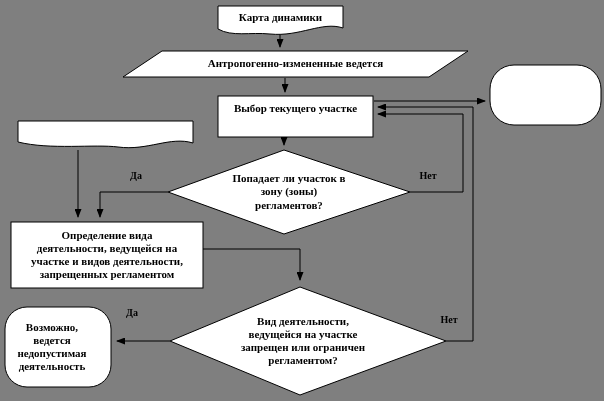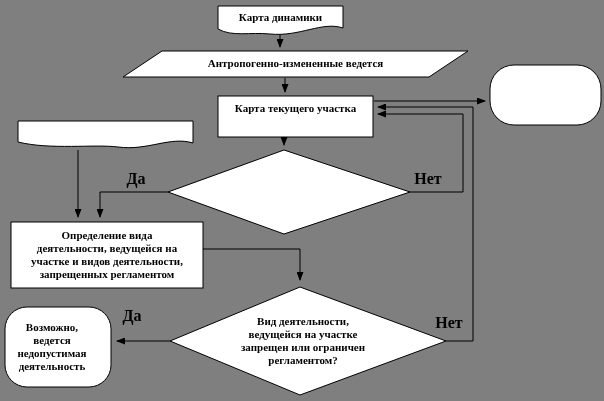--- a/index.html
+++ b/index.html
@@ -10,21 +10,21 @@
   #wires{position:absolute;left:0;top:0;width:604px;height:401px;}
   .shape{fill:var(--fill,#ffffff);stroke:var(--line,#000000);stroke-width:1;}
   .conn{fill:none;stroke:var(--line,#000000);stroke-width:1;}
   .node-label{
     position:absolute;display:flex;align-items:center;justify-content:center;
     text-align:center;font-weight:bold;font-size:11px;line-height:1.2;
     color:#000;white-space:pre-line;pointer-events:none;
   }
   .node-label.top-align{align-items:flex-start;padding-top:6px;box-sizing:border-box;}
   .edge-label{
-    position:absolute;font-weight:bold;font-size:16px;color:#000;
+    position:absolute;font-weight:bold;font-size:10px;color:#000;
     text-align:center;white-space:nowrap;pointer-events:none;
   }
 </style>
 </head>
 <body>
 
 <div id="canvas" style="--bg: #7f7f7f; --fill: #ffffff; --line: #000000;">
 
   <svg id="wires" viewBox="0 0 604 401" xmlns="http://www.w3.org/2000/svg">
     <defs>
@@ -52,24 +52,27 @@
     <path class="shape" d="M284,150 L410,192 L284,234 L168,192 Z"></path>
     <rect class="shape" x="11" y="222" width="192" height="66"></rect>
     <path class="shape" d="M300,287 L446,341 L300,395 L170,341 Z"></path>
     <rect class="shape" x="5" y="307" width="106" height="80" rx="22" ry="22"></rect>
   </svg>
 
   <div class="node-label" style="left:218px;top:6px;width:125px;height:23px;">Карта динамики</div>
 
   <div class="node-label" style="left:123px;top:52px;width:345px;height:24px;">Антропогенно-измененные ведется</div>
 
-  <div class="node-label top-align" style="left:218px;top:96px;width:155px;height:41px;">Карта текущего участка</div>
+  <div class="node-label top-align" style="left:218px;top:96px;width:155px;height:41px;">Выбор текущего участке</div>
 
 
 
+  <div class="node-label" style="left:214px;top:164px;width:150px;height:56px;">Попадает ли участок в
+зону (зоны)
+регламентов?</div>
 
   <div class="node-label" style="left:11px;top:224px;width:192px;height:62px;">Определение вида
 деятельности, ведущейся на
 участке и видов деятельности,
 запрещенных регламентом</div>
 
   <div class="node-label" style="left:228px;top:299px;width:150px;height:84px;">Вид деятельности,
 ведущейся на участке
 запрещен или ограничен
 регламентом?</div>

